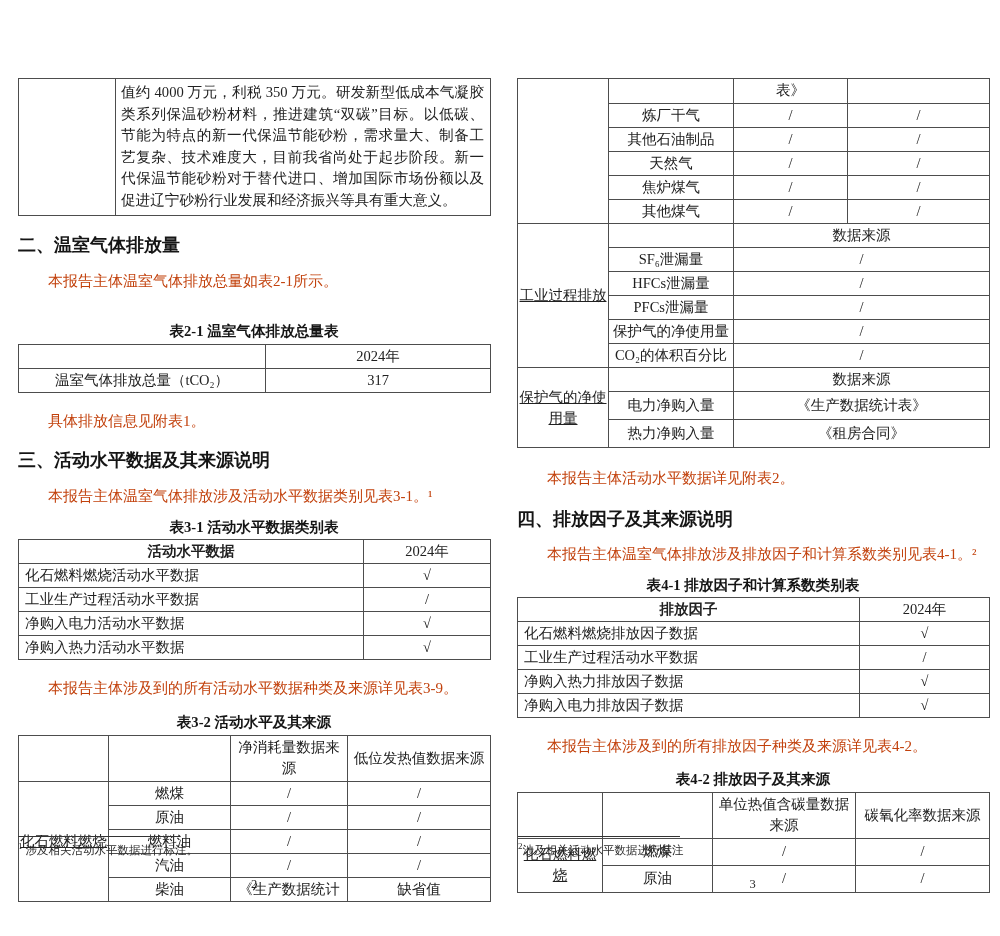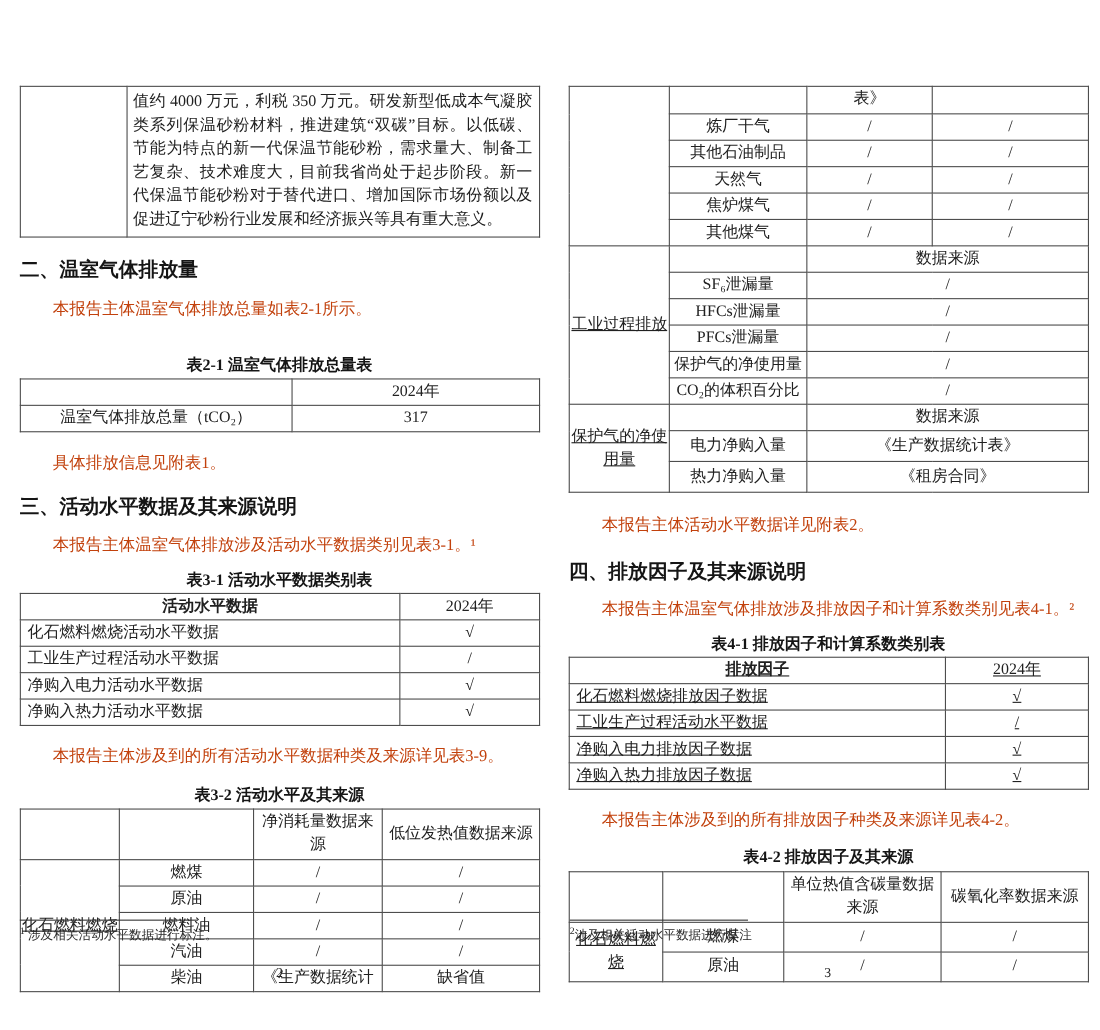--- a/index.html
+++ b/index.html
@@ -39,21 +39,21 @@
   .t32 { margin-top:3px; } .t32 tr { height:23px; } .t32 tr.hd2 { height:46px; }
 
   .cont-tbl tr { height:23px; }
   .cont-tbl tr.r1 { height:25px; }
   .cont-tbl tr.src { height:22px; }
   .cont-tbl tr.tall { height:28px; }
   .p3-para1{ margin-top:21px; }
   .p3-h4   { margin-top:18px; }
   .p3-para2{ margin-top:14px; }
   .p3-cap41{ margin-top:12px; }
-  .t41 { margin-top:2px;text-decoration:underline; } .t41 tr { height:22px; } .t41 tr.hd { height:24px; }
+  .t41 { margin-top:2px; } .t41 tr { height:22px; } .t41 tr.hd { height:24px; }
   .p3-para3{ margin-top:19px; }
   .p3-cap42{ margin-top:13px; }
   .t42 { margin-top:3px; } .t42 tr { height:27px; } .t42 tr.hd2 { height:46px; }
 
   .footnote { position:absolute; top:836px; left:3px; width:460px; }
   .fn-rule { width:162px; border-top:1px solid #333; margin-bottom:4px; }
   .fn-text { font-size:11.5px; color:#2a2a2a; }
   .fn-text sup { font-size:9px; }
   .pagenum { position:absolute; top:877px; left:0; width:100%; text-align:center;
              font-size:12.5px; color:#222; }
@@ -285,25 +285,25 @@
       </tr>
       <tr>
         <td class="lft">化石燃料燃烧排放因子数据</td>
         <td>√</td>
       </tr>
       <tr>
         <td class="lft">工业生产过程活动水平数据</td>
         <td>/</td>
       </tr>
       <tr>
+        <td class="lft">净购入热力排放因子数据</td>
+        <td>√</td>
+      </tr>
+      <tr>
         <td class="lft">净购入电力排放因子数据</td>
-        <td>√</td>
-      </tr>
-      <tr>
-        <td class="lft">净购入热力排放因子数据</td>
         <td>√</td>
       </tr>
     </tbody>
       </table>
 
     <p class="para p3-para3">本报告主体涉及到的所有排放因子种类及来源详见表4-2。</p>
 
     <div class="caption p3-cap42">表4-2 排放因子及其来源</div>
     <table class="t42">
       <colgroup>

